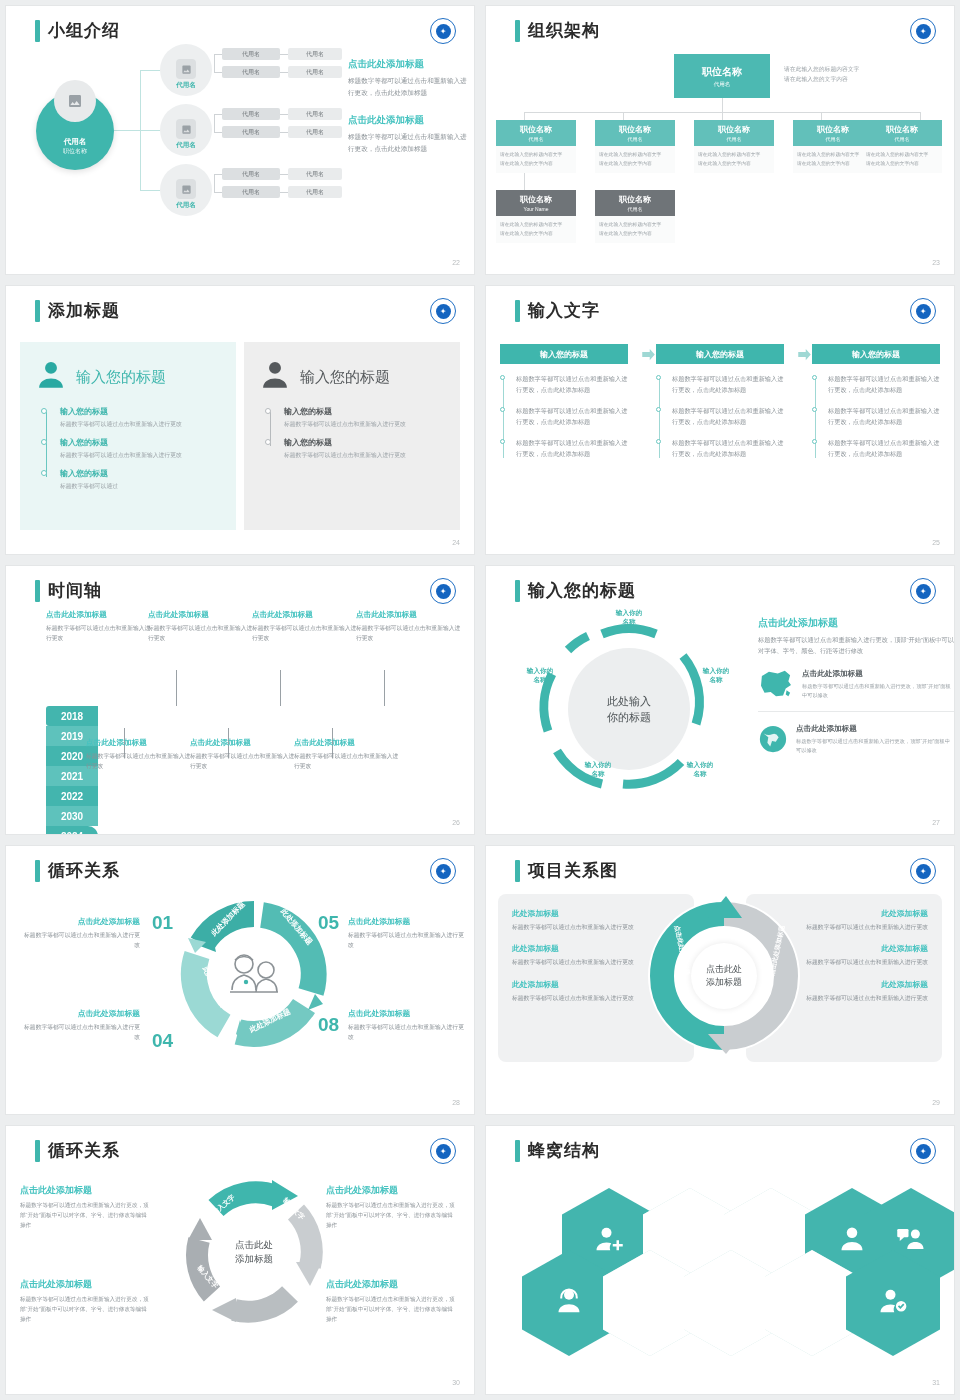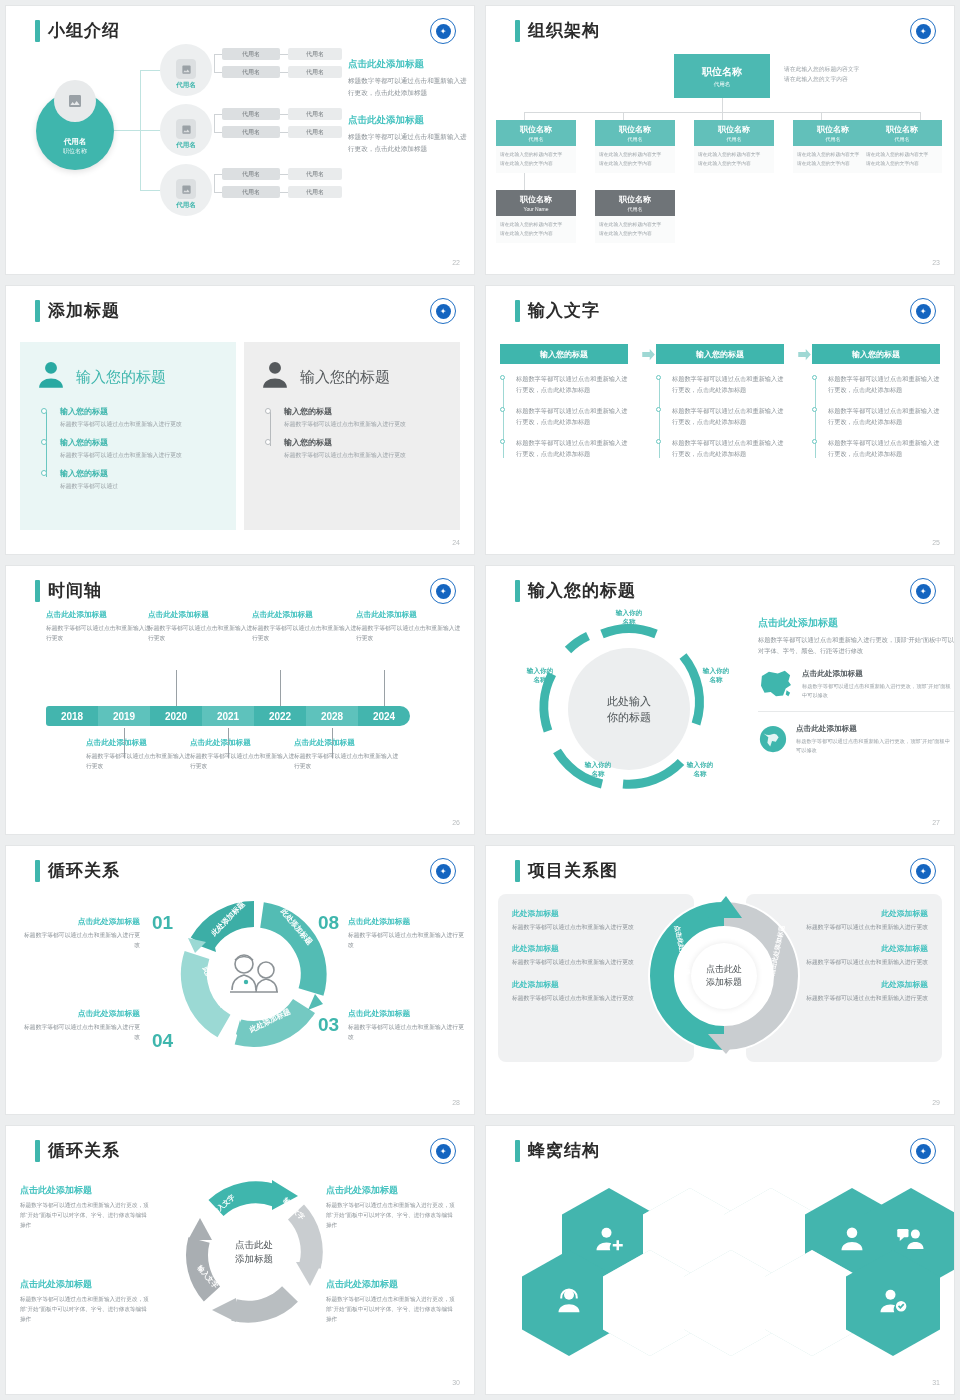--- a/index.html
+++ b/index.html
@@ -97,21 +97,21 @@
      justify-content:center; font-size:8px; font-weight:bold;}
   .tp-arrow { width:16px; display:flex;align-items:flex-start;justify-content:center; padding-top:3px;}
   .tp-body { position:relative; padding-left:16px; margin-top:9px;}
   .tp-rail { position:absolute; left:3px; top:4px; bottom:2px; width:1px; background:#9fd8d4;}
   .tp-it { position:relative; margin-bottom:9px; font-size:6.2px; color:#8b9297; line-height:1.85;}
   .tp-it .dot { position:absolute; left:-16px; top:2px; width:5px;height:5px;border-radius:50%;
      background:#fff; border:1px solid #6ac7c1;}
 
   
   .s26 { position:absolute; inset:44px 14px 14px 14px; }
-  .tl-bar { position:absolute; left:26px; top:96px; display:flex; }
+  .tl-bar { position:absolute; left:26px; top:96px; display:flex;flex-direction:column; }
   .tl-yr { width:52px;height:20px;display:flex;align-items:center;justify-content:center;
      color:#fff;font-size:10px;font-weight:bold; position:relative;}
   .tl-top { position:absolute; top:0; width:108px; }
   .tl-bot { position:absolute; top:128px; width:110px; }
   .tl-top h5, .tl-bot h5 { font-size:7.6px; color:#46c3c0; font-weight:bold; margin-bottom:3px;}
   .tl-top p, .tl-bot p { font-size:5.8px; color:#8b9297; line-height:1.75;}
   .tl-stem { position:absolute; width:1px; background:#9aa1a6;}
 
   
   .s27 { position:absolute; inset:44px 14px 14px 14px; }
@@ -527,21 +527,21 @@
       <div class="tl-stem" style="left:156px;top:60px;height:36px;"></div>
       <div class="tl-stem" style="left:260px;top:60px;height:36px;"></div>
       <div class="tl-stem" style="left:364px;top:60px;height:36px;"></div>
 
       <div class="tl-bar">
         <div class="tl-yr" style="background:#43b5ae;border-radius:3px 0 0 3px;">2018</div>
         <div class="tl-yr" style="background:#5ec2bc;">2019</div>
         <div class="tl-yr" style="background:#43b5ae;">2020</div>
         <div class="tl-yr" style="background:#5ec2bc;">2021</div>
         <div class="tl-yr" style="background:#43b5ae;">2022</div>
-        <div class="tl-yr" style="background:#5ec2bc;">2028</div>
+        <div class="tl-yr" style="background:#5ec2bc;">2030</div>
         <div class="tl-yr" style="background:#43b5ae;border-radius:0 10px 10px 0;">2024</div>
       </div>
 
       <div class="tl-stem" style="left:104px;top:118px;height:30px;"></div>
       <div class="tl-stem" style="left:208px;top:118px;height:30px;"></div>
       <div class="tl-stem" style="left:312px;top:118px;height:30px;"></div>
 
       <div class="tl-bot" style="left:66px;">
         <h5>点击此处添加标题</h5>
         <p>标题数字等都可以通过点击和重新输入进行更改</p>
@@ -651,33 +651,33 @@
         </div>
     </div>
 
     <div class="s28">
       <div class="c4-col" style="left:0px;top:26px;text-align:right;">
         <h5>点击此处添加标题</h5>
         <p>标题数字等都可以通过点击和重新输入进行更改</p>
       </div>
       <div class="c4-num" style="left:132px;top:22px;">01</div>
 
-      <div class="c4-num" style="left:298px;top:22px;">08</div>
+      <div class="c4-num" style="left:298px;top:22px;">05</div>
       <div class="c4-col" style="left:328px;top:26px;">
         <h5>点击此处添加标题</h5>
         <p>标题数字等都可以通过点击和重新输入进行更改</p>
       </div>
 
       <div class="c4-col" style="left:0px;top:118px;text-align:right;">
         <h5>点击此处添加标题</h5>
         <p>标题数字等都可以通过点击和重新输入进行更改</p>
       </div>
       <div class="c4-num" style="left:132px;top:124px;margin-top:16px;">04</div>
 
-      <div class="c4-num" style="left:298px;top:124px;">03</div>
+      <div class="c4-num" style="left:298px;top:124px;">08</div>
       <div class="c4-col" style="left:328px;top:118px;">
         <h5>点击此处添加标题</h5>
         <p>标题数字等都可以通过点击和重新输入进行更改</p>
       </div>
 
       <div class="c4-ring">
         <svg width="152" height="152" viewBox="0 0 152 152">
           <g fill="none" stroke-width="26">
             <path d="M76 16 A 60 60 0 0 0 24 46" stroke="#3caea6"></path>
             <path d="M84 17 A 60 60 0 0 1 133 94" stroke="#53bcb4"></path>

